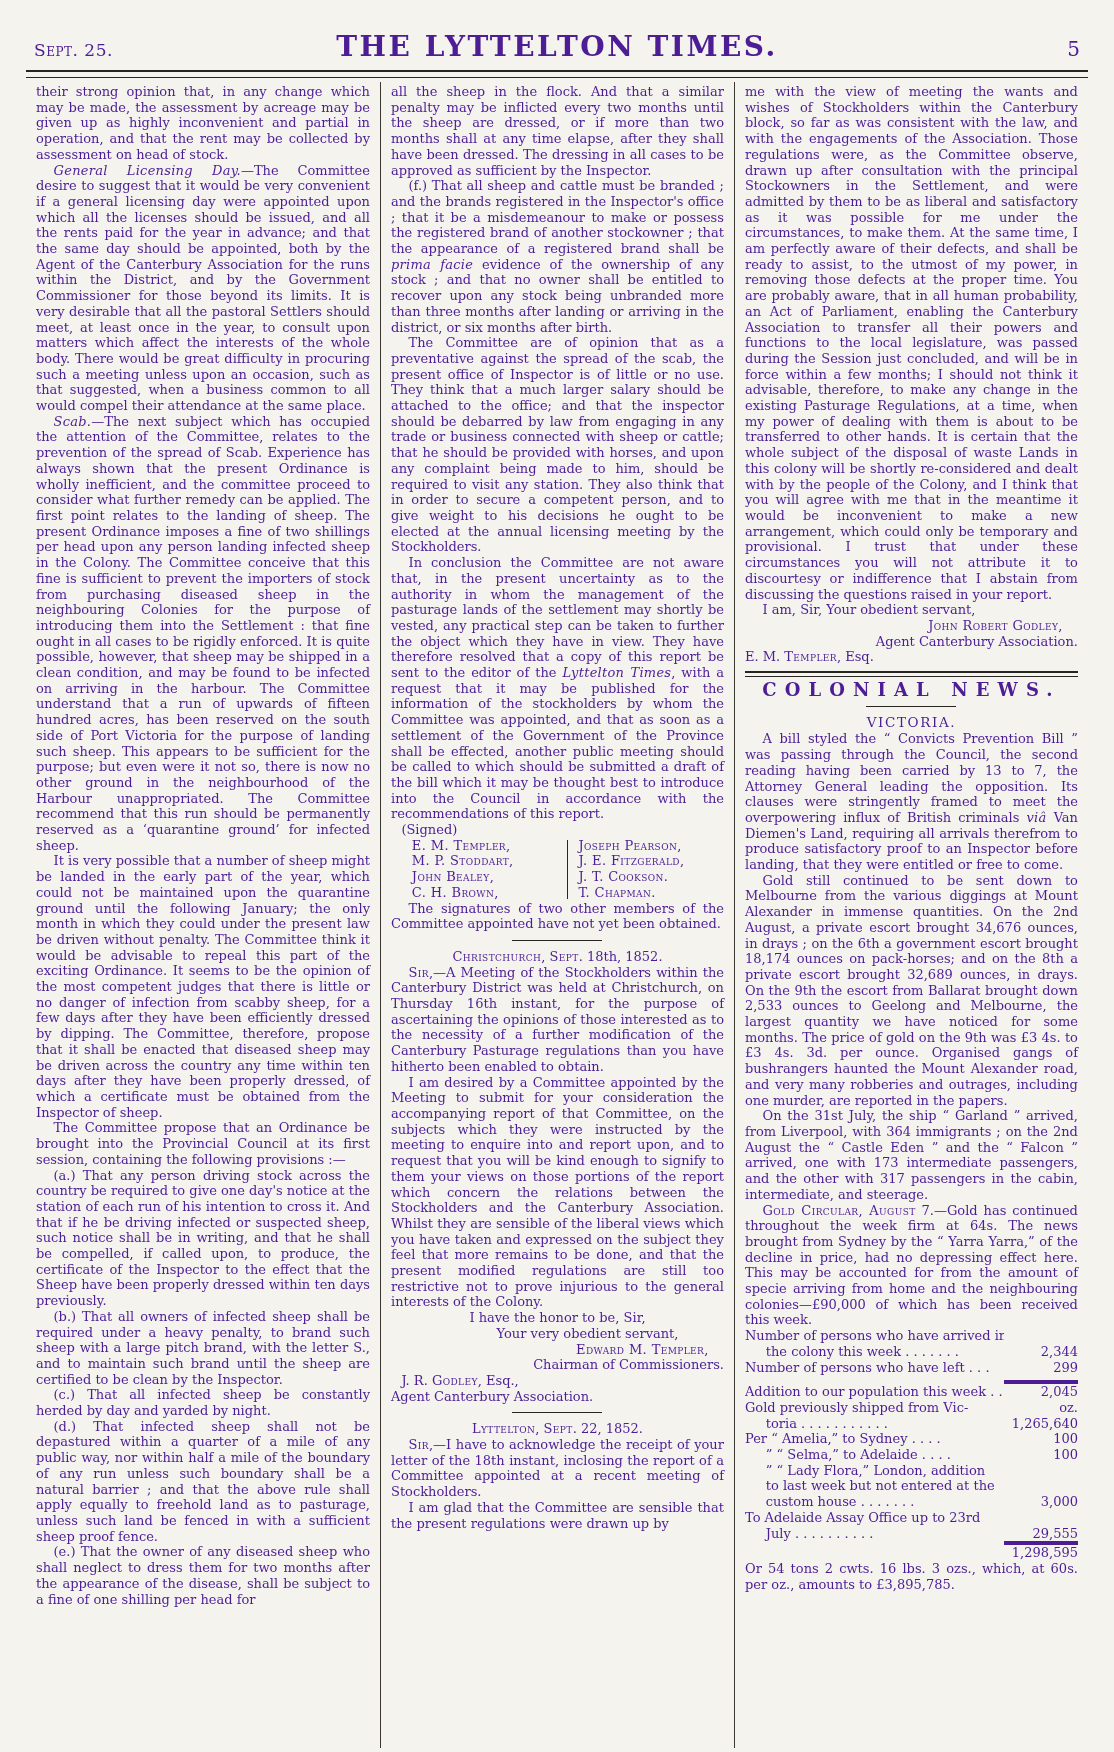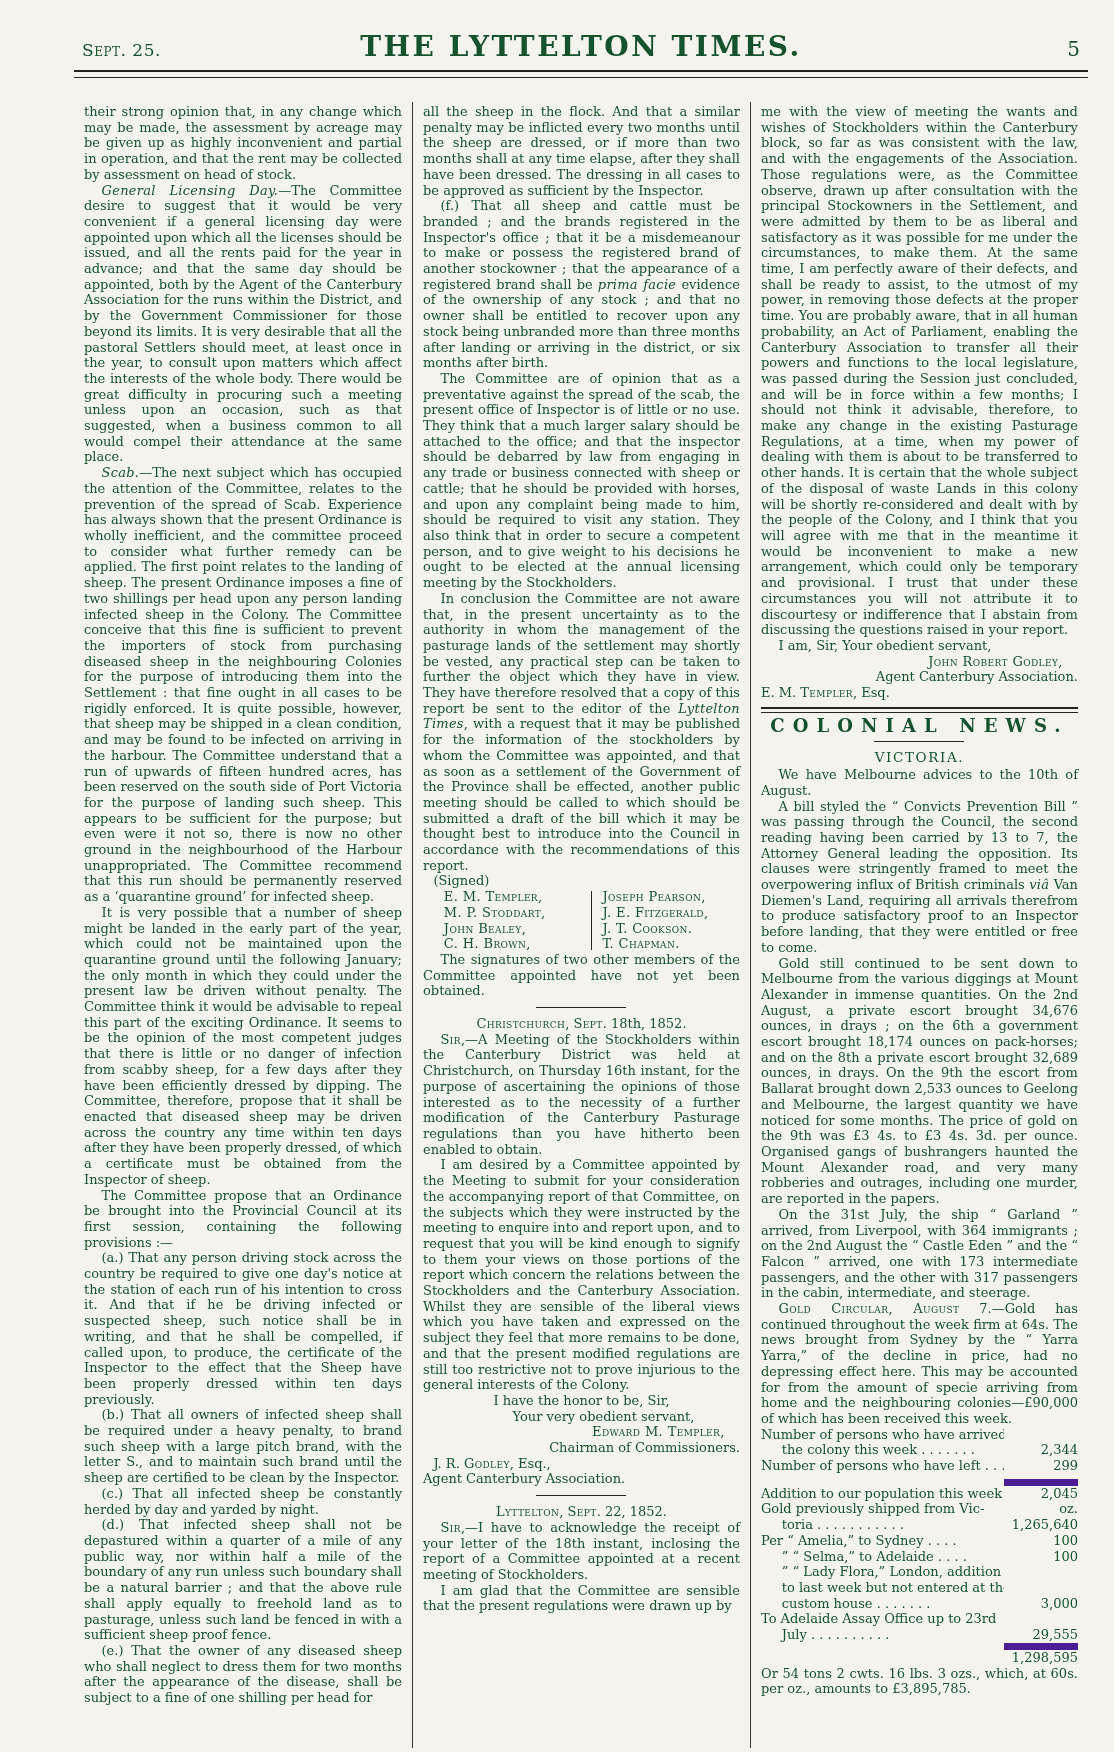--- a/index.html
+++ b/index.html
@@ -1,30 +1,30 @@
 <!DOCTYPE html>
 <html><head>
 <meta charset="utf-8">
 <style>
   html,body{margin:0;padding:0;background:#777;}
   #page{
     width:1114px;height:1752px;margin:0 auto;background:#f4f3ee;
-    font-family:"DejaVu Serif", serif;color:#14532d;overflow:hidden;
-    box-sizing:border-box;position:relative;padding-left:48px;
+    font-family:"DejaVu Serif", serif;color:#4c1d95;overflow:hidden;
+    box-sizing:border-box;position:relative;
   }
   
   .masthead{display:flex;align-items:baseline;padding:30px 34px 0 34px;}
   .m-date{width:22%;font-variant:small-caps;font-size:17px;letter-spacing:1px;}
   .m-title{flex:1;text-align:center;font-size:28px;font-weight:bold;letter-spacing:2.5px;}
   .m-page{width:22%;text-align:right;font-size:20px;}
   .m-rules{margin:7px 26px 0 26px;height:5px;border-top:2px solid #26251f;border-bottom:1px solid #26251f;}
   
   .cols{display:flex;margin:4px 26px 0 26px;height:1666px;}
   .col{width:33.333%;box-sizing:border-box;padding:2px 10px 0 10px;overflow:hidden;
-       font-size:13px;line-height:15.7px;text-align:justify;margin-top:20px;}
+       font-size:13px;line-height:15.7px;text-align:justify;}
   .col + .col{border-left:1px solid #3a382f;}
   
   p{margin:0;}
   .b-para{text-indent:1.35em;}
   .b-cont{text-indent:0;}
   .b-center{text-align:center;text-indent:0;}
   .b-right{text-align:right;text-indent:0;}
   .b-right1{text-align:right;text-indent:0;padding-right:1.2em;}
   .b-right2{text-align:right;text-indent:0;padding-right:3.5em;}
   .b-left{text-align:left;text-indent:.8em;}
@@ -39,21 +39,21 @@
   
   .sig{display:flex;padding:0 0 0 1.6em;text-align:left;}
   .sig-col{flex:1;}
   .sig-div{border-left:1px solid #26251f;margin:2px 10px;}
   
   .ledger{text-align:left;}
   .lrow{display:flex;justify-content:space-between;align-items:baseline;}
   .lrow .lt{white-space:nowrap;overflow:hidden;}
   .lrow .lv{text-align:right;min-width:74px;white-space:nowrap;}
   .lrow.ind .lt{padding-left:1.6em;}
-  .lv.sum{border-top:7px solid #4c1d95;}
+  .lv.sum{border-top:4px solid #4c1d95;}
 </style>
 </head>
 <body>
 
 <div id="page">
   <div class="masthead">
     <div class="m-date sc">Sept. 25.</div>
     <div class="m-title">THE LYTTELTON TIMES.</div>
     <div class="m-page">5</div>
   </div>
@@ -112,21 +112,20 @@
     <div class="col">
         <p class="b-cont">me with the view of meeting the wants and wishes of Stockholders within the Canterbury block, so far as was consistent with the law, and with the engagements of the Association. Those regulations were, as the Committee observe, drawn up after consultation with the principal Stockowners in the Settlement, and were admitted by them to be as liberal and satisfactory as it was possible for me under the circumstances, to make them.  At the same time, I am perfectly aware of their defects, and shall be ready to assist, to the utmost of my power, in removing those defects at the proper time.  You are probably aware, that in all human probability, an Act of Parliament, enabling the Canterbury Association to transfer all their powers and functions to the local legislature, was passed during the Session just concluded, and will be in force within a few months; I should not think it advisable, therefore, to make any change in the existing Pasturage Regulations, at a time, when my power of dealing with them is about to be transferred to other hands.  It is certain that the whole subject of the disposal of waste Lands in this colony will be shortly re-considered and dealt with by the people of the Colony, and I think that you will agree with me that in the meantime it would be inconvenient to make a new arrangement, which could only be temporary and provisional. I trust that under these circumstances you will not attribute it to discourtesy or indifference that I abstain from discussing the questions raised in your report.</p>
         <p class="b-para">I am, Sir, Your obedient servant,</p>
         <p class="b-right1"><span class="sc">John Robert Godley</span>,</p>
         <p class="b-right">Agent Canterbury Association.</p>
         <p class="b-left0">E. M. <span class="sc">Templer</span>, Esq.</p>
         <div class="rule-double"></div>
         <p class="news-head">COLONIAL NEWS.</p>
         <div class="rule-short"></div>
         <p class="sub-head">VICTORIA.</p>
-        <p class="b-para">We have Melbourne advices to the 10th of August.</p>
         <p class="b-para">A bill styled the “ Convicts Prevention Bill ” was passing through the Council, the second reading having been carried by 13 to 7, the Attorney General leading the opposition.  Its clauses were stringently framed to meet the overpowering influx of British criminals <i>viâ</i> Van Diemen's Land, requiring all arrivals therefrom to produce satisfactory proof to an Inspector before landing, that they were entitled or free to come.</p>
         <p class="b-para">Gold still continued to be sent down to Melbourne from the various diggings at Mount Alexander in immense quantities.  On the 2nd August, a private escort brought 34,676 ounces, in drays ; on the 6th a government escort brought 18,174 ounces on pack-horses; and on the 8th a private escort brought 32,689 ounces, in drays.  On the 9th the escort from Ballarat brought down 2,533 ounces to Geelong and Melbourne, the largest quantity we have noticed for some months.  The price of gold on the 9th was £3 4s. to £3 4s. 3d. per ounce. Organised gangs of bushrangers haunted the Mount Alexander road, and very many robberies and outrages, including one murder, are reported in the papers.</p>
         <p class="b-para">On the 31st July, the ship “ Garland ” arrived, from Liverpool, with 364 immigrants ; on the 2nd August the “ Castle Eden ” and the “ Falcon ” arrived, one with 173 intermediate passengers, and the other with 317 passengers in the cabin, intermediate, and steerage.</p>
         <p class="b-para"><span class="sc">Gold Circular, August</span> 7.—Gold has continued throughout the week firm at 64s.  The news brought from Sydney by the “ Yarra Yarra,” of the decline in price, had no depressing effect here.  This may be accounted for from the amount of specie arriving from home and the neighbouring colonies—£90,000 of which has been received this week.</p>
         <div class="ledger">
           <div class="lrow">
             <span class="lt">Number of persons who have arrived in</span>
             <span class="lv"></span>
           </div>
           <div class="lrow ind">

